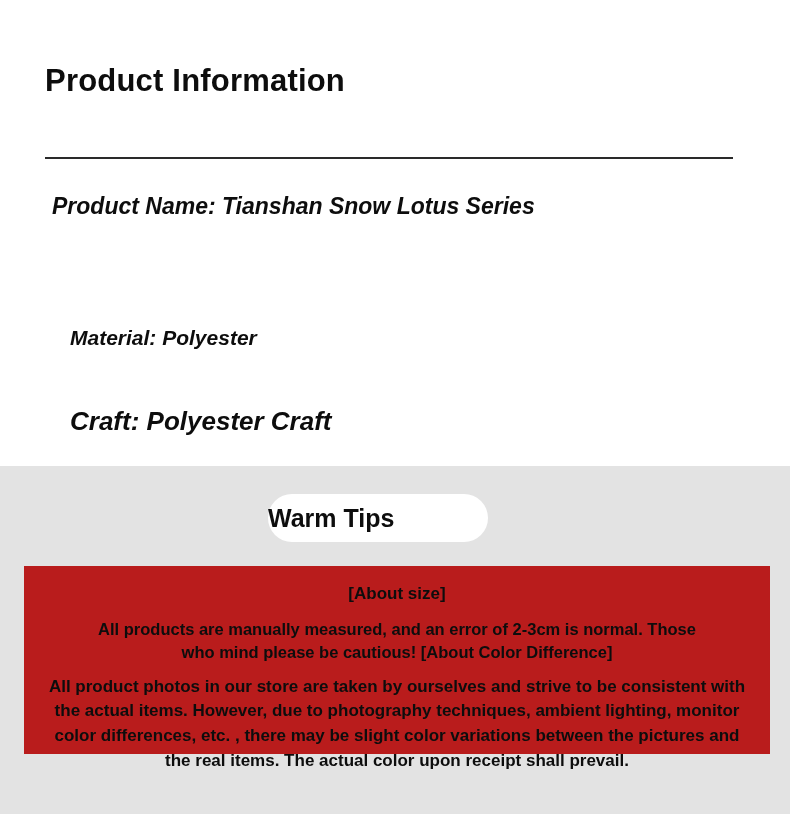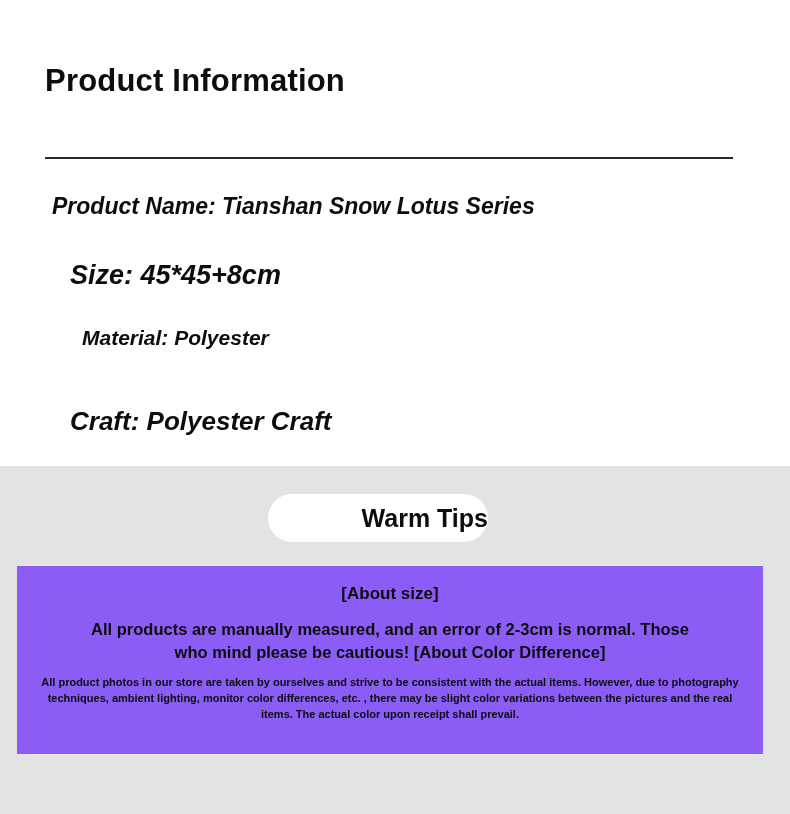--- a/index.html
+++ b/index.html
@@ -58,21 +58,21 @@
     left: 52px;
     top: 193px;
     font-size: 23px;
   }
   .spec-size {
     left: 70px;
     top: 260px;
     font-size: 27px;
   }
   .spec-material {
-    left: 82px;
+    left: 70px;
     top: 326px;
     font-size: 21px;
   }
   .spec-craft {
     left: 70px;
     top: 385px;
     font-size: 26px;
     margin-top: 21px;
   }
 
@@ -88,72 +88,71 @@
   .tips-badge {
     position: absolute;
     left: 268px;
     top: 28px;
     width: 220px;
     height: 48px;
     background: #ffffff;
     border-radius: 24px;
     display: flex;
     align-items: center;
-    justify-content: flex-end;
+    justify-content: flex-start;
   }
   .tips-badge-label {
     font-size: 25px;
     font-weight: bold;
     color: #0d0d0d;
   }
   .tips-card {
     position: absolute;
-    left: 17px;
+    left: 24px;
     top: 100px;
     width: 746px;
     height: 188px;
-    background: #8b5cf6;
+    background: #b91c1c;
     box-sizing: border-box;
     padding: 18px 14px 10px 14px;
     text-align: center;
   }
   .tips-heading {
     font-size: 17px;
     font-weight: bold;
     color: #0d0d0d;
     margin: 0 0 14px 0;
   }
   .tips-body-strong {
     font-size: 16.5px;
     font-weight: bold;
     color: #0d0d0d;
     line-height: 1.42;
     margin: 0 48px 10px 48px;
   }
   .tips-body-small {
-    font-size: 11px;
+    font-size: 17px;
     font-weight: bold;
     color: #0d0d0d;
     line-height: 1.45;
     margin: 0 4px;
   }
 </style>
 </head>
 <body>
 
 <div class="page">
 
   <div class="product-section">
     <div class="product-title">Product Information</div>
 
     <div class="title-rule"></div>
 
     <div class="spec-line spec-name">Product Name: Tianshan Snow Lotus Series</div>
 
-    <div class="spec-line spec-size">Size: 45*45+8cm</div>
 
     <div class="spec-line spec-material">Material: Polyester</div>
 
     <div class="spec-line spec-craft">Craft: Polyester Craft</div>
   </div>
 
   <div class="tips-section">
     <div class="tips-badge">
       <span class="tips-badge-label">Warm Tips</span>
     </div>

